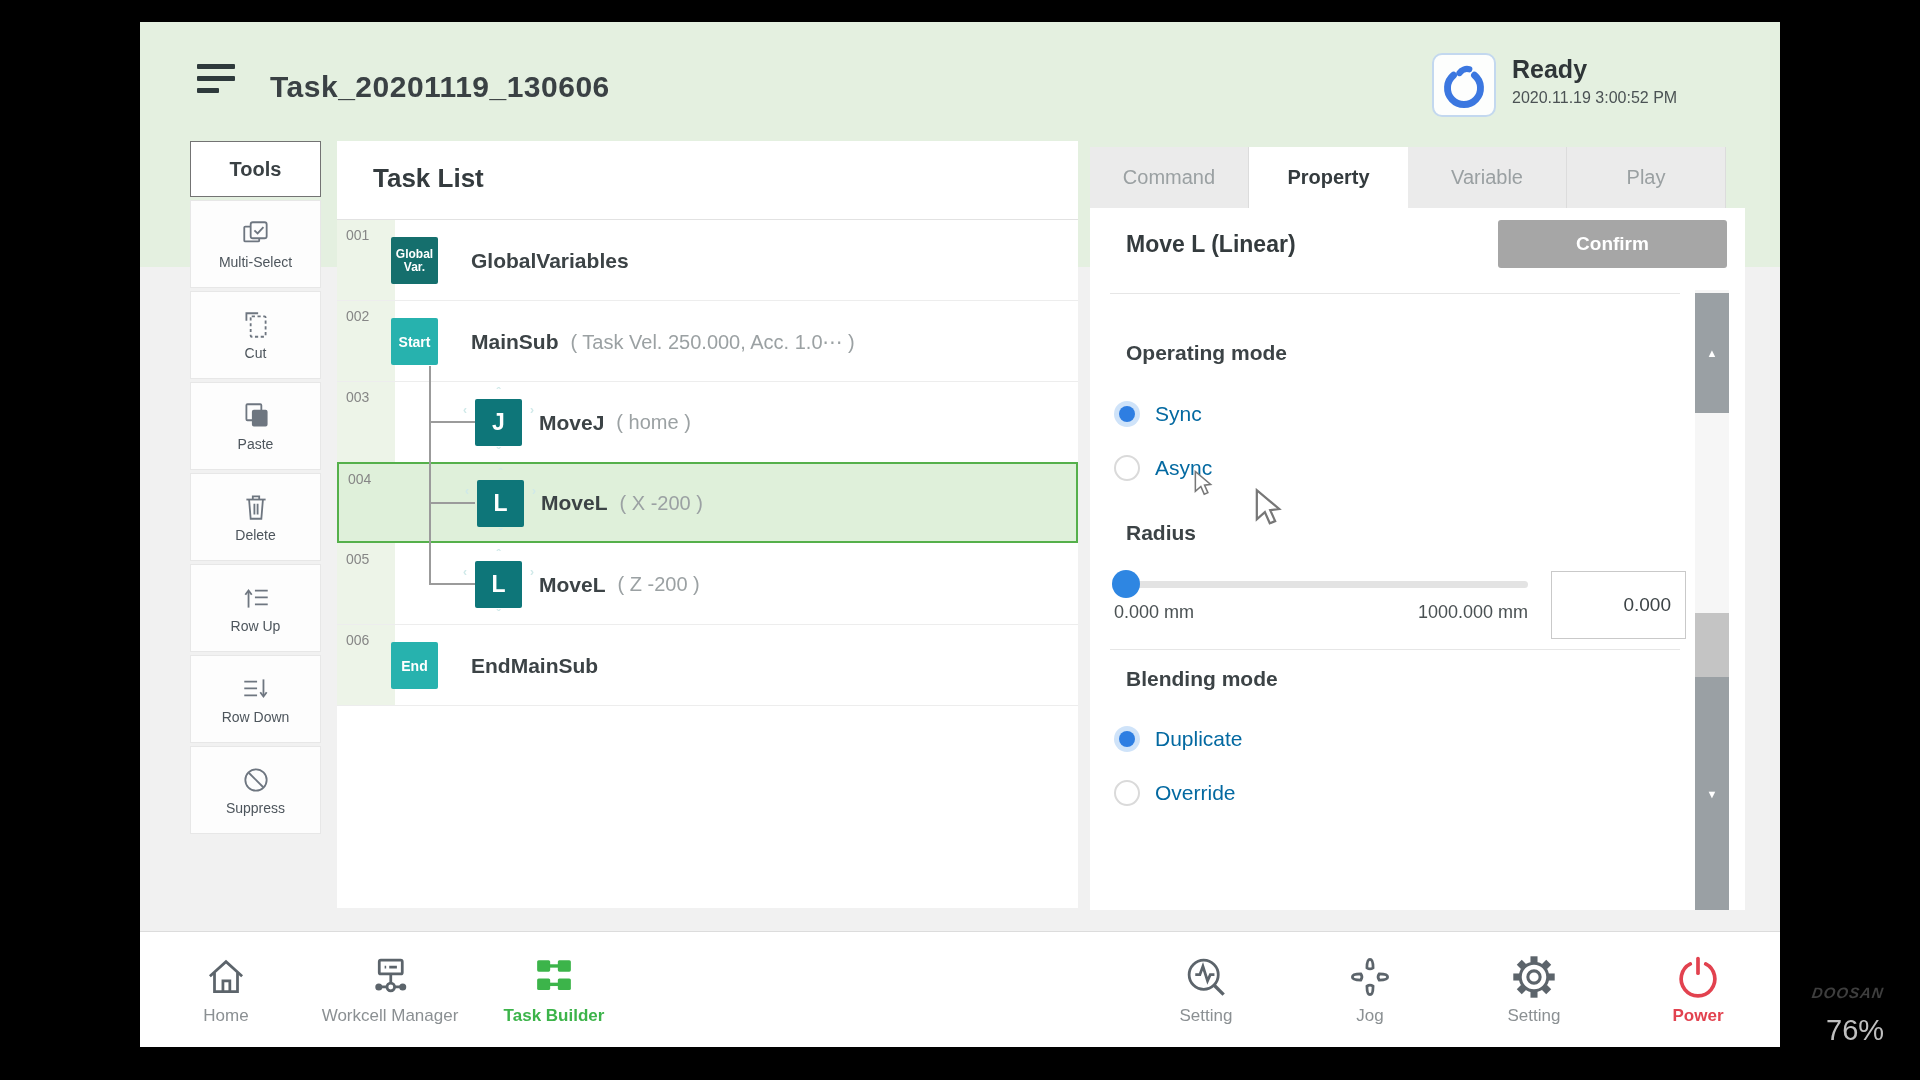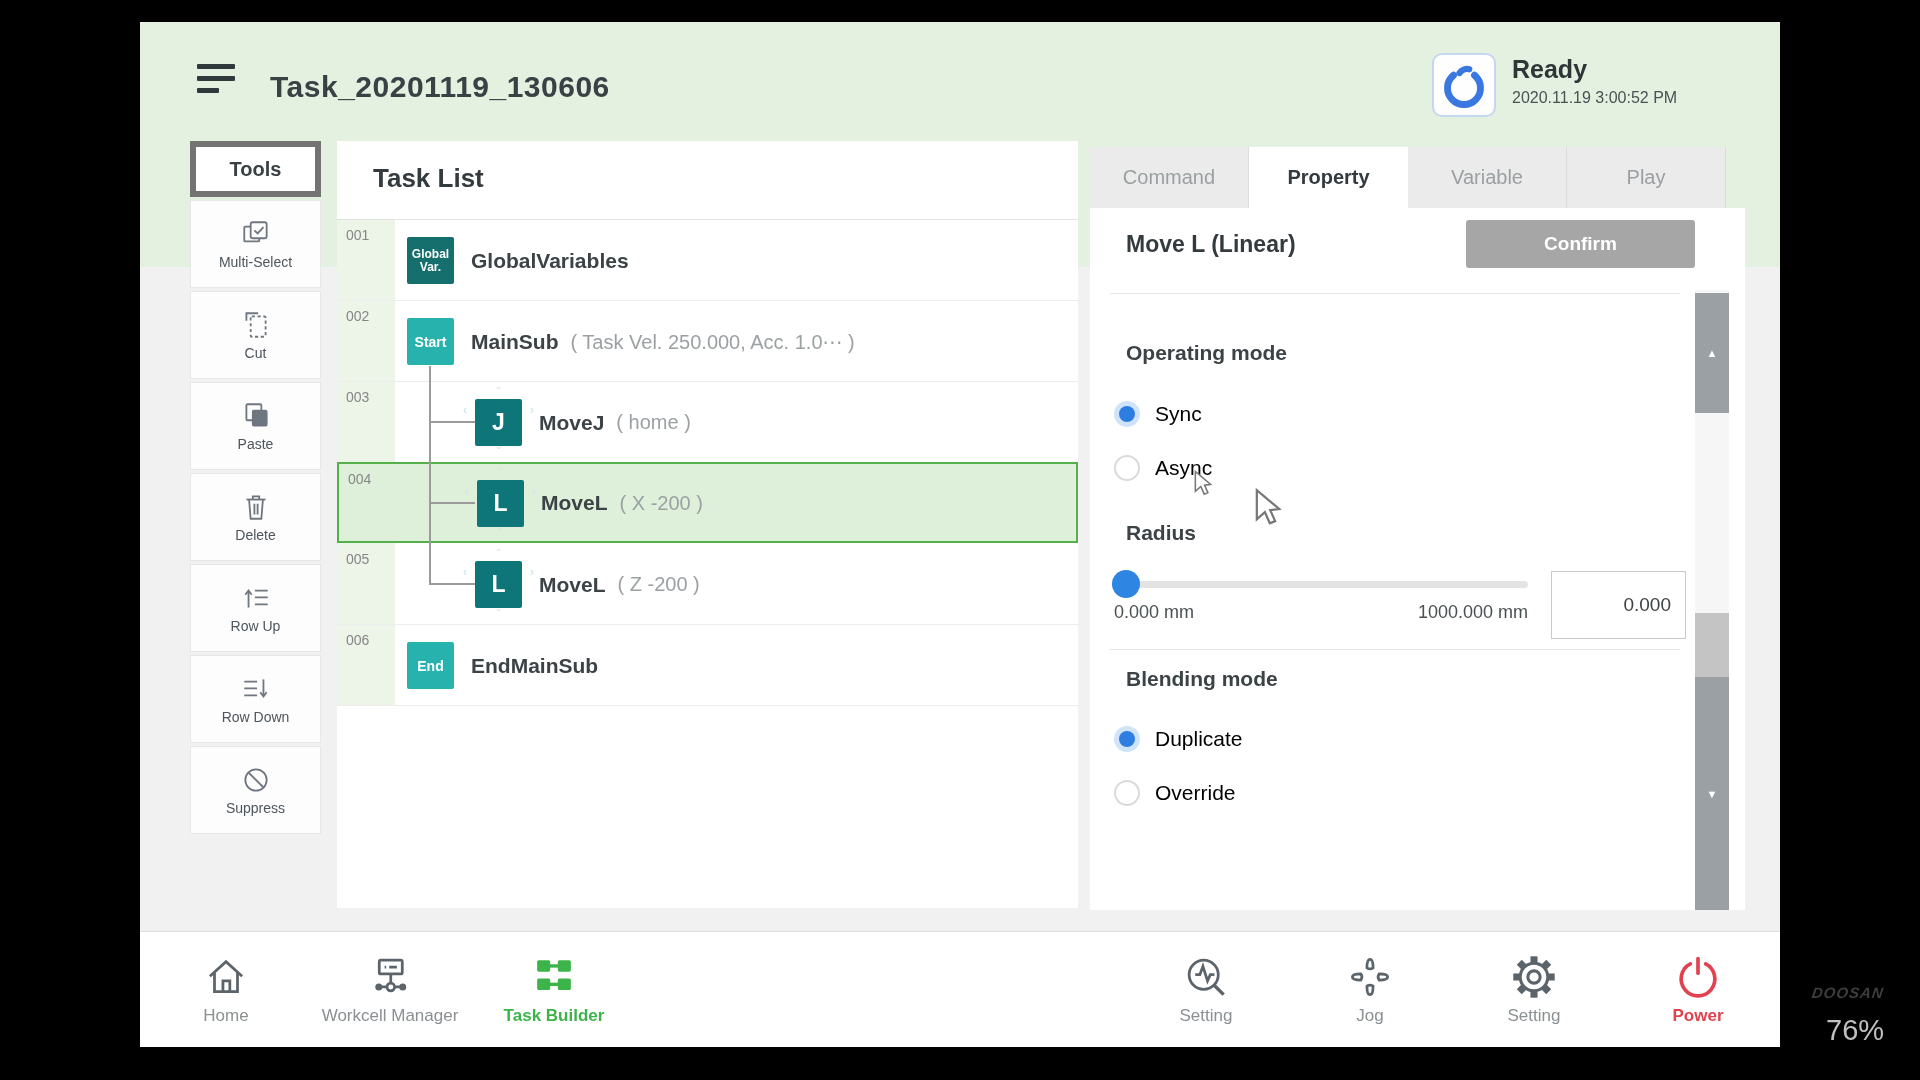--- a/index.html
+++ b/index.html
@@ -15,21 +15,21 @@
   .hamburger i:nth-child(1){ width:38px; } .hamburger i:nth-child(2){ width:38px; } .hamburger i:nth-child(3){ width:22px; }
   .app-title { position:absolute; left:130px; top:48px; font-size:30px; font-weight:bold; color:#3a4144; letter-spacing:.5px; }
   .status-box { position:absolute; left:1292px; top:31px; width:64px; height:64px; background:#fdfefd;
     border:2px solid #c3d8ef; border-radius:10px; }
   .status-text { position:absolute; left:1372px; top:33px; }
   .status-text .ready { font-size:25px; font-weight:bold; color:#2f3638; }
   .status-text .ts { font-size:16px; color:#4b5254; margin-top:5px; }
 
   
   .tools { position:absolute; left:50px; top:119px; width:131px; }
-  .tools-header { height:56px; background:#fff; border:6px solid #737373; display:flex; align-items:center;
+  .tools-header { height:56px; background:#fff; border:1px solid #737373; display:flex; align-items:center;
     justify-content:center; font-size:20px; font-weight:bold; color:#3a4144; }
   .tool-btn { height:88px; margin-top:3px; background:#fdfdfd; border:1px solid #e7e7e7; display:flex;
     flex-direction:column; align-items:center; justify-content:center; gap:4px; cursor:pointer; }
   .tool-btn svg { stroke:#6e7680; fill:none; stroke-width:1.7; }
   .tool-btn .tlabel { font-size:14px; color:#4d555c; }
 
   
   .task-panel { position:absolute; left:197px; top:119px; width:741px; height:767px; background:#fff; }
   .task-title { position:absolute; left:36px; top:22px; font-size:26px; font-weight:bold; color:#343b3e; }
   .list-sep { position:absolute; left:0; top:78px; width:741px; height:1px; background:#e2e2e2; }
@@ -40,45 +40,45 @@
   .badge { position:absolute; top:17px; width:47px; height:47px; border-radius:2px; color:#fff; display:flex;
     align-items:center; justify-content:center; text-align:center; }
   .badge.dark { background:#156f6d; } .badge.light { background:#27b2ae; } .badge.move { background:#0e7679; }
   .badge .two { font-size:12px; font-weight:bold; line-height:13px; }
   .badge .one { font-size:14px; font-weight:bold; }
   .badge.move .mv { position:relative; font-size:23px; font-weight:bold; line-height:23px; }
   .badge.move .c { position:absolute; font-size:12px; font-weight:bold; color:#cfe9e9; }
   .badge.move .cl { left:-12px; top:4px; } .badge.move .cr { right:-12px; top:4px; }
   .badge.move .cu { left:50%; transform:translateX(-50%); top:-13px; }
   .badge.move .cd { left:50%; transform:translateX(-50%); bottom:-14px; }
-  .badge.p0 { left:70px; } .badge.p1 { left:138px; }
+  .badge.p0 { left:54px; } .badge.p1 { left:138px; }
   .rtext { position:absolute; top:0; height:81px; display:flex; align-items:center; }
   .rtext.p0 { left:134px; } .rtext.p1 { left:202px; }
   .rname { font-size:21px; font-weight:bold; color:#3c4346; }
   .rparam { font-size:20px; color:#9ba1a3; margin-left:12px; }
   .tree-v { position:absolute; left:92px; top:225px; width:2px; height:218px; background:#9b9b9b; }
   .tree-h { position:absolute; left:92px; width:46px; height:2px; background:#9b9b9b; }
 
   
   .prop { position:absolute; left:950px; top:125px; width:655px; height:763px; background:#fff; }
   .tabs { position:absolute; left:0; top:0; width:655px; height:61px; display:flex; }
   .tab { width:159px; height:61px; display:flex; align-items:center; justify-content:center; font-size:20px;
     background:#ebebeb; color:#9aa0a2; border-right:1px solid #dcdcdc; cursor:pointer; }
   .tab.active { background:#fff; color:#343b3e; font-weight:bold; border-right:none; }
   .tab-fill { flex:1; background:#e4f0e0; }
   .prop-title { position:absolute; left:36px; top:84px; font-size:23px; font-weight:bold; color:#343b3e; }
-  .confirm { position:absolute; left:376px; top:73px; width:229px; height:48px; background:#a6a6a6; border:none;
+  .confirm { position:absolute; left:408px; top:73px; width:229px; height:48px; background:#a6a6a6; border:none;
     border-radius:3px; color:#fff; font-size:19px; font-weight:bold; font-family:inherit; cursor:pointer; }
   .hsep { position:absolute; left:20px; width:570px; height:1px; background:#e6e6e6; }
   .sec-label { position:absolute; left:36px; font-size:21px; font-weight:bold; color:#3c4346; }
   .radio-row { position:absolute; left:24px; height:30px; display:flex; align-items:center; gap:15px; cursor:pointer; }
   .radio { width:26px; height:26px; border-radius:50%; background:#fff; border:2px solid #dadada; }
   .radio.on { border:none; background:#cfe3f9; position:relative; }
   .radio.on::after { content:""; position:absolute; left:5px; top:5px; width:16px; height:16px; border-radius:50%; background:#2e7ee2; }
-  .radio-label { font-size:21px; color:#000000; }
+  .radio-label { font-size:21px; color:#0369a1; }
   .slider-track { position:absolute; left:24px; top:434px; width:414px; height:7px; background:#e3e3e3; border-radius:4px; }
   .slider-handle { position:absolute; left:22px; top:423px; width:28px; height:28px; border-radius:50%; background:#2e86e2; cursor:grab; }
   .sl-min { position:absolute; left:24px; top:455px; font-size:18px; color:#4a5153; }
   .sl-max { position:absolute; left:310px; top:455px; width:128px; text-align:right; font-size:18px; color:#4a5153; }
   .val-box { position:absolute; left:461px; top:424px; width:135px; height:68px; border:1px solid #c9c9c9;
     background:#fff; text-align:right; padding-right:14px; font-size:19px; color:#3c4346; font-family:inherit; }
   .scrollbar { position:absolute; left:605px; top:143px; width:34px; height:620px; background:#f6f6f6; }
   .sb-thumb-top { position:absolute; left:0; top:3px; width:34px; height:120px; background:#9aa0a4; color:#fff;
     display:flex; align-items:center; justify-content:center; font-size:11px; cursor:pointer; }
   .sb-mid { position:absolute; left:0; top:323px; width:34px; height:64px; background:#c4c4c4; }

